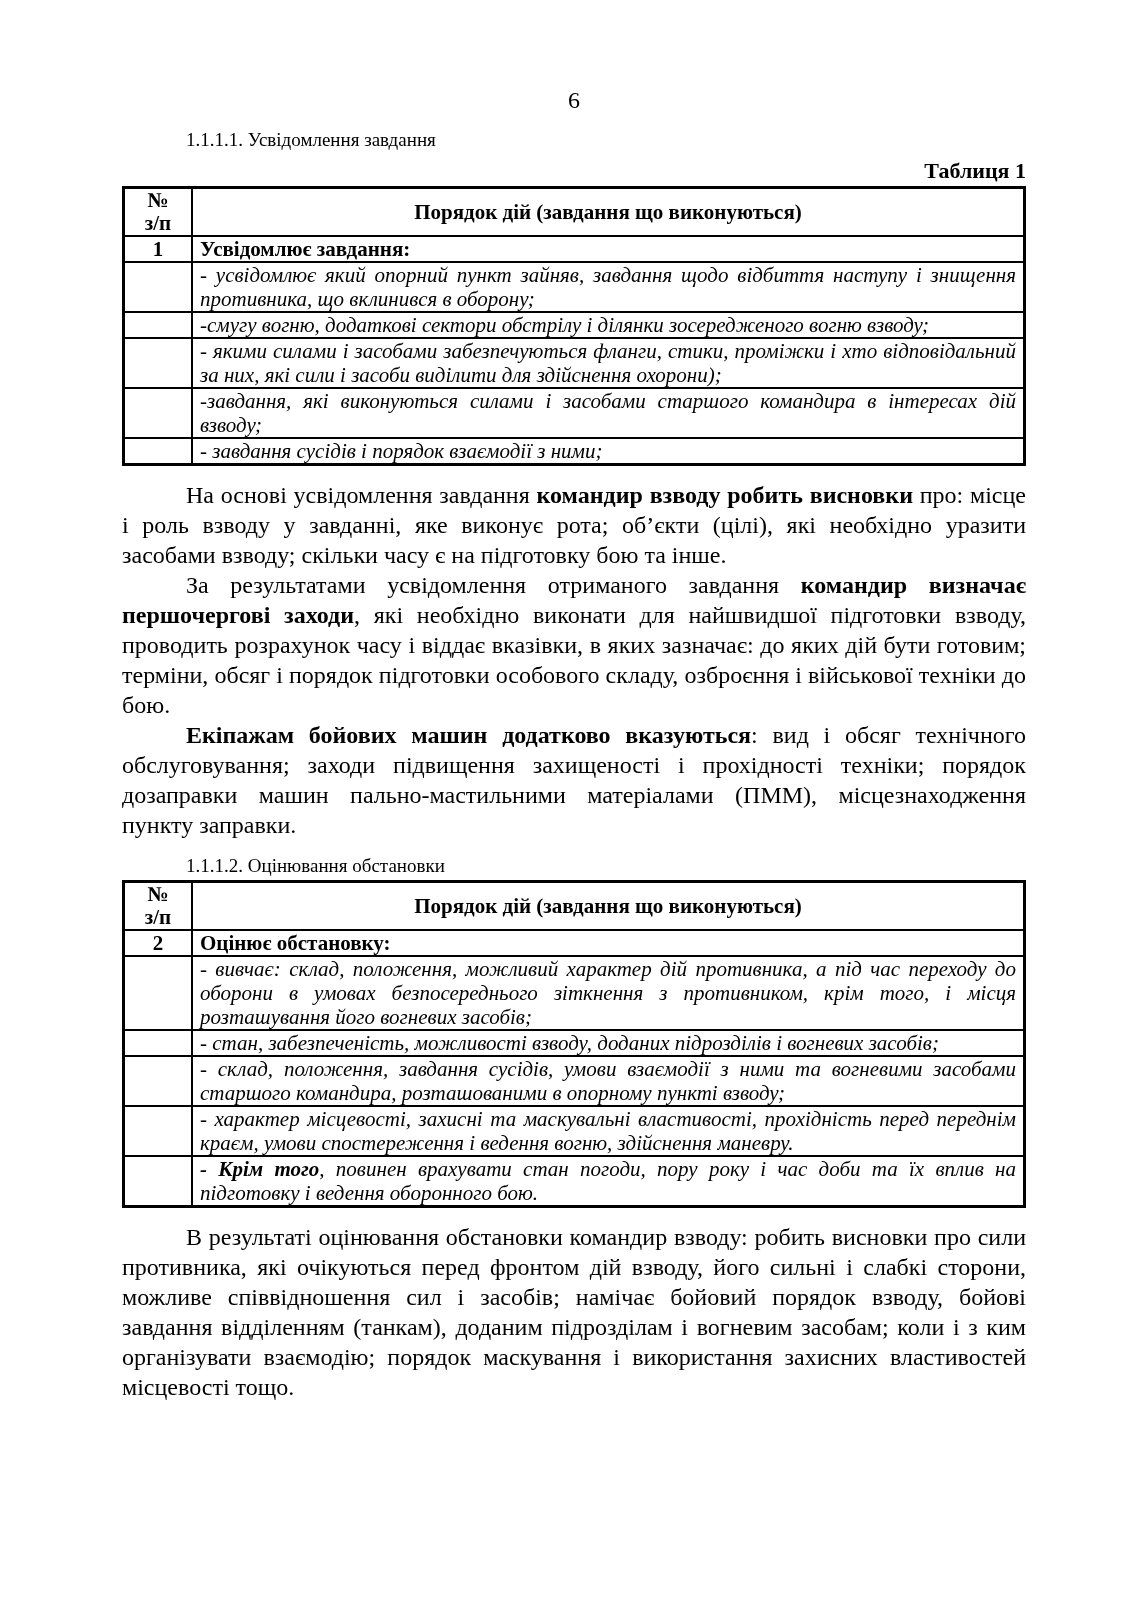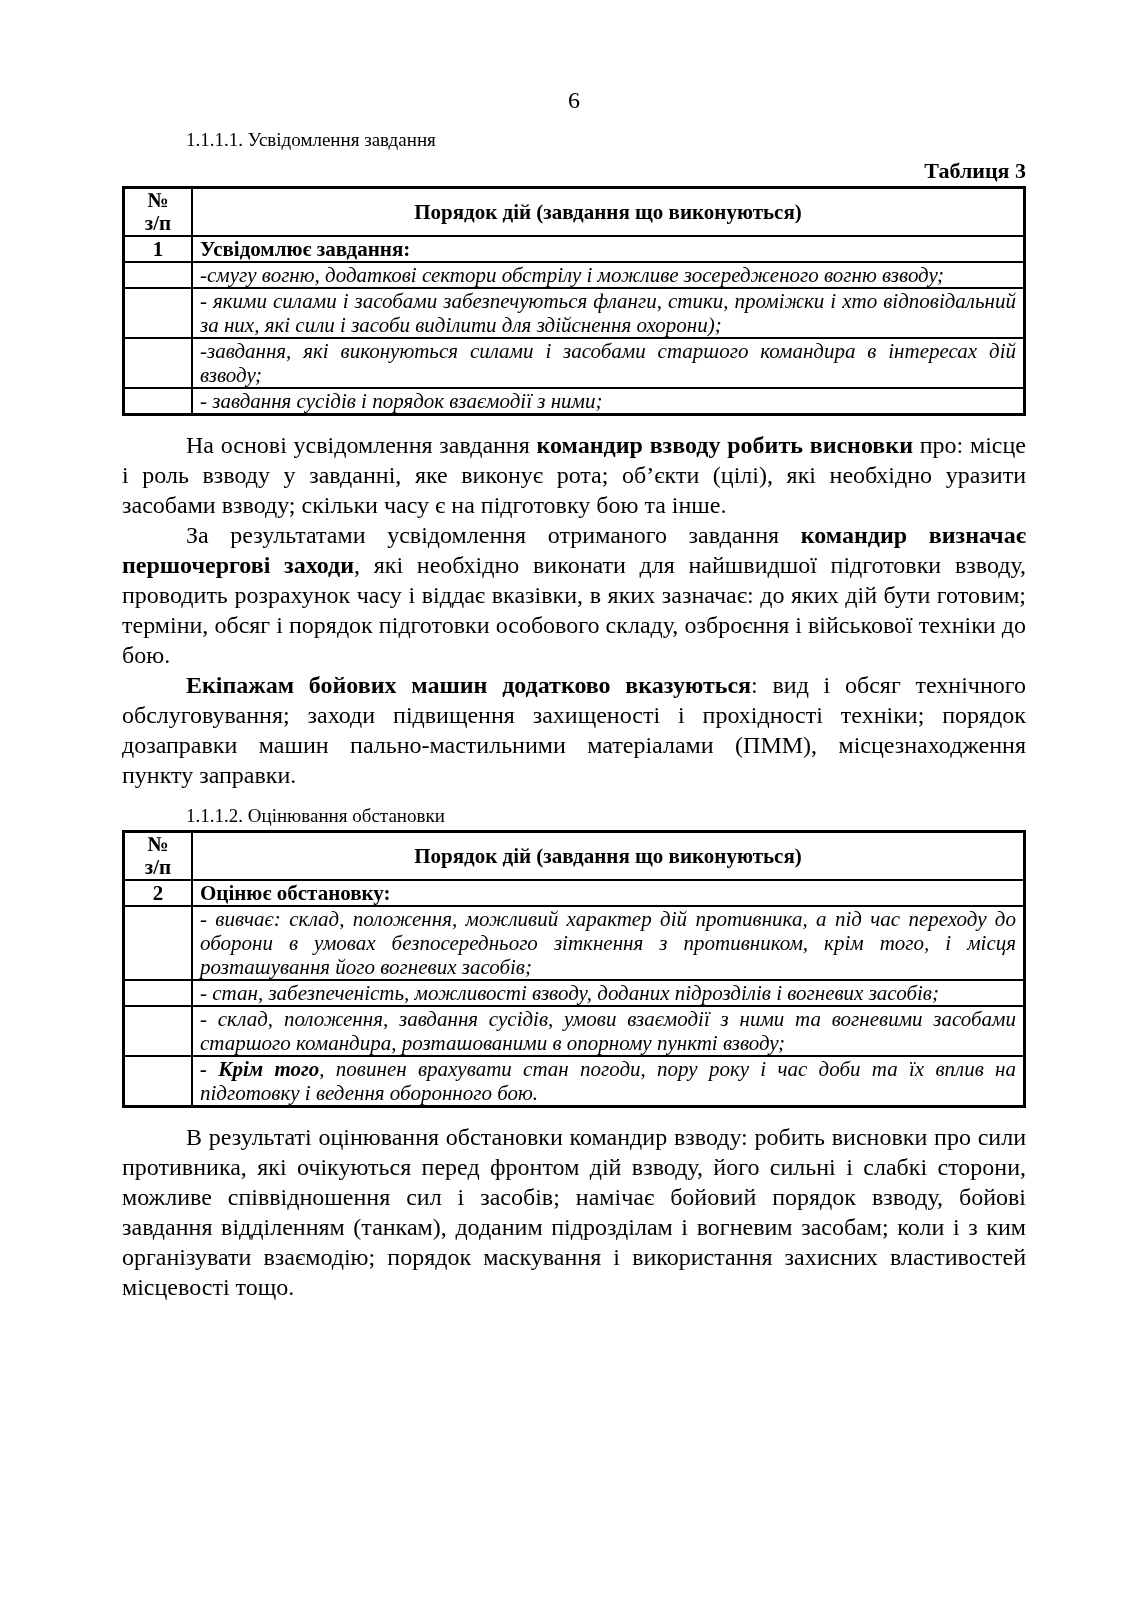--- a/index.html
+++ b/index.html
@@ -90,38 +90,42 @@
   p.body.after-table { margin-top: 14px; }
 </style>
 </head>
 <body>
 
 <div class="page">
 
   <div class="page-number">6</div>
 
   <div class="heading">1.1.1.1. Усвідомлення завдання</div>
-  <div class="caption">Таблиця 3</div>
+  <div class="caption">Таблиця 1</div>
 
   <table class="doc">
     <tbody>
       <tr>
         <th class="h-num col-num">
           <div>№</div>
           <div>з/п</div>
         </th>
         <th class="h-act">Порядок дій (завдання що виконуються)</th>
       </tr>
       <tr>
         <td class="cell-num">1</td>
         <td class="cell-title">Усвідомлює завдання:</td>
       </tr>
       <tr>
         <td class="cell-num"></td>
-        <td class="cell-item"><span>-смугу вогню, додаткові сектори обстрілу і можливе зосередженого вогню взводу;</span></td>
+        <td class="cell-item"><span>- усвідомлює який опорний пункт зайняв, завдання щодо відбиття наступу і знищення противника, що вклинився в оборону;</span></td>
+      </tr>
+      <tr>
+        <td class="cell-num"></td>
+        <td class="cell-item"><span>-смугу вогню, додаткові сектори обстрілу і ділянки зосередженого вогню взводу;</span></td>
       </tr>
       <tr>
         <td class="cell-num"></td>
         <td class="cell-item"><span>- якими силами і засобами забезпечуються фланги, стики, проміжки і хто відповідальний за них, які сили і засоби виділити для здійснення охорони);</span></td>
       </tr>
       <tr>
         <td class="cell-num"></td>
         <td class="cell-item"><span>-завдання, які виконуються силами і засобами старшого командира в інтересах дій взводу;</span></td>
       </tr>
       <tr>
@@ -157,20 +161,24 @@
       <tr>
         <td class="cell-num"></td>
         <td class="cell-item"><span>- стан, забезпеченість, можливості взводу, доданих підрозділів і вогневих засобів;</span></td>
       </tr>
       <tr>
         <td class="cell-num"></td>
         <td class="cell-item"><span>- склад, положення, завдання сусідів, умови взаємодії з ними та вогневими засобами старшого командира, розташованими в опорному пункті взводу;</span></td>
       </tr>
       <tr>
         <td class="cell-num"></td>
+        <td class="cell-item"><span>- характер місцевості, захисні та маскувальні властивості, прохідність перед переднім краєм, умови спостереження і ведення вогню, здійснення маневру.</span></td>
+      </tr>
+      <tr>
+        <td class="cell-num"></td>
         <td class="cell-item"><span class="b">- Крім того</span><span>, повинен врахувати стан погоди, пору року і час доби та їх вплив на підготовку і ведення оборонного бою.</span></td>
       </tr>
     </tbody>
   </table>
 
   <p class="body after-table"><span>В результаті оцінювання обстановки командир взводу: робить висновки про сили противника, які очікуються перед фронтом дій взводу, його сильні і слабкі сторони, можливе співвідношення сил і засобів; намічає бойовий порядок взводу, бойові завдання відділенням (танкам), доданим підрозділам і вогневим засобам; коли і з ким організувати взаємодію; порядок маскування і використання захисних властивостей місцевості тощо.</span></p>
 
 </div>
 
 </body></html>

